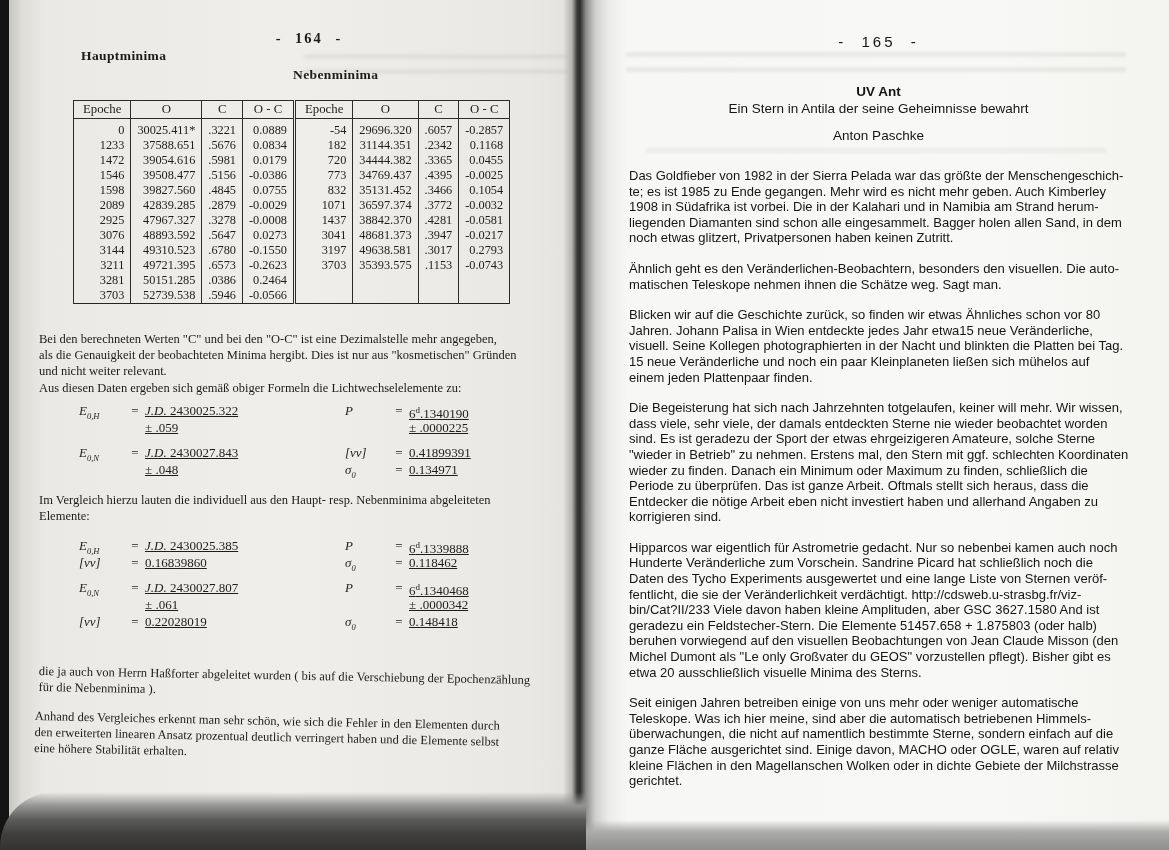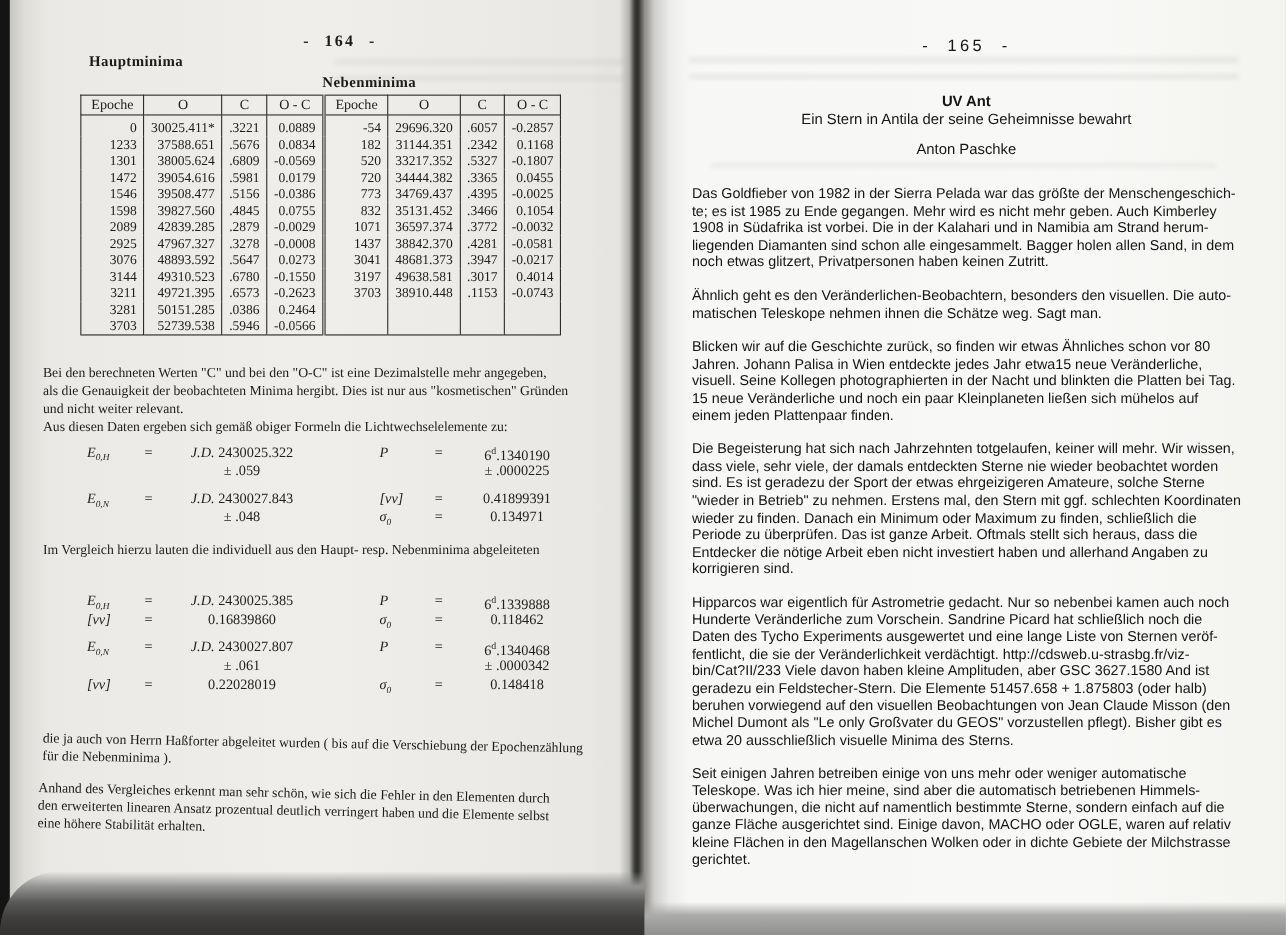--- a/index.html
+++ b/index.html
@@ -28,21 +28,21 @@
   .page-right{left:586px;width:583px;color:#151515;
     background:linear-gradient(90deg,#f1f1ef 0,#f7f7f5 28px,#f8f8f6 70%,#f3f3f0 100%);
     font-family:Liberation Sans, sans-serif;}
 
   
   .pageno-l{position:absolute;left:20px;top:30px;width:560px;text-align:center;
     font-size:14.5px;font-weight:700;letter-spacing:2px;word-spacing:7px;}
   .tbl-label{position:absolute;font-size:13.5px;font-weight:700;letter-spacing:.4px;}
   .lab-h{left:72px;top:48px;}
   .lab-n{left:284px;top:67px;}
-  .minima{position:absolute;left:64px;top:86px;border-collapse:collapse;border:1.5px solid #242424;
+  .minima{position:absolute;left:64px;top:100px;border-collapse:collapse;border:1.5px solid #242424;
     font-size:12.3px;color:#1c1c1c;background:transparent;}
   .minima th{border:1px solid #2c2c2c;font-size:12.8px;font-weight:400;text-align:center;padding:1px 9px;line-height:15px;}
   .minima td{border-left:1px solid #2c2c2c;border-right:1px solid #2c2c2c;text-align:right;
     padding:0 6px;height:15px;line-height:15px;}
   .minima tr.sp td{height:4px;line-height:4px;padding:0;}
   .minima th:nth-child(5),.minima td:nth-child(5){border-left:3px double #2c2c2c;}
 
   .ppara{position:absolute;font-size:12.5px;line-height:16.2px;white-space:nowrap;}
   .pa-accuracy{left:30px;top:331px;}
   .pa-comparison{left:30px;top:492px;}
@@ -53,21 +53,21 @@
   .tline{white-space:nowrap;}
 
   .fblock{position:absolute;left:70px;width:470px;}
   .fb1{top:402px;}
   .fb2{top:537px;}
   .frow{display:grid;grid-template-columns:46px 20px 150px 50px 44px 20px 122px;
     height:17px;line-height:17px;font-size:13px;color:#1d1d1d;}
   .frow.sp{margin-top:8px;}
   .flhs{font-style:italic;}
   .feq{text-align:center;}
-  .fval{text-align:center;}
+  .fval{text-align:left;text-decoration:underline;}
   .frow sub{font-size:8.5px;}
   .frow sup{font-size:9px;}
   .fval em{font-style:italic;}
 
   
   .pageno-r{position:absolute;left:40px;top:33px;width:505px;text-align:center;
     font-size:15px;letter-spacing:3px;word-spacing:8px;font-weight:400;}
   .rp-head{position:absolute;left:40px;top:84px;width:505px;text-align:center;}
   .rtitle{font-size:13.5px;font-weight:700;line-height:16px;}
   .rsubtitle{font-size:13.5px;line-height:17px;}
@@ -125,30 +125,20 @@
             <td>1233</td>
             <td>37588.651</td>
             <td>.5676</td>
             <td>0.0834</td>
             <td>182</td>
             <td>31144.351</td>
             <td>.2342</td>
             <td>0.1168</td>
           </tr>
           <tr>
-            <td>1301</td>
-            <td>38005.624</td>
-            <td>.6809</td>
-            <td>-0.0569</td>
-            <td>520</td>
-            <td>33217.352</td>
-            <td>.5327</td>
-            <td>-0.1807</td>
-          </tr>
-          <tr>
             <td>1472</td>
             <td>39054.616</td>
             <td>.5981</td>
             <td>0.0179</td>
             <td>720</td>
             <td>34444.382</td>
             <td>.3365</td>
             <td>0.0455</td>
           </tr>
           <tr>
@@ -202,29 +192,29 @@
             <td>-0.0217</td>
           </tr>
           <tr>
             <td>3144</td>
             <td>49310.523</td>
             <td>.6780</td>
             <td>-0.1550</td>
             <td>3197</td>
             <td>49638.581</td>
             <td>.3017</td>
-            <td>0.4014</td>
+            <td>0.2793</td>
           </tr>
           <tr>
             <td>3211</td>
             <td>49721.395</td>
             <td>.6573</td>
             <td>-0.2623</td>
             <td>3703</td>
-            <td>38910.448</td>
+            <td>35393.575</td>
             <td>.1153</td>
             <td>-0.0743</td>
           </tr>
           <tr>
             <td>3281</td>
             <td>50151.285</td>
             <td>.0386</td>
             <td>0.2464</td>
             <td></td>
             <td></td>
@@ -283,20 +273,21 @@
           <span class="feq"></span>
           <span class="fval">± .048</span>
           <span class="fgap"></span>
           <span class="flhs"><em>σ</em><sub>0</sub></span>
           <span class="feq">=</span>
           <span class="fval">0.134971</span>
         </div>
       </div>
     <div class="ppara pa-comparison">
         <div class="tline">Im Vergleich hierzu lauten die individuell aus den Haupt- resp. Nebenminima abgeleiteten</div>
+        <div class="tline">Elemente:</div>
       </div>
     <div class="fblock fb2">
         <div class="frow">
           <span class="flhs"><em>E</em><sub>0,H</sub></span>
           <span class="feq">=</span>
           <span class="fval"><em>J.D. </em>2430025.385</span>
           <span class="fgap"></span>
           <span class="flhs"><em>P</em></span>
           <span class="feq">=</span>
           <span class="fval">6<sup>d</sup>.1339888</span>

